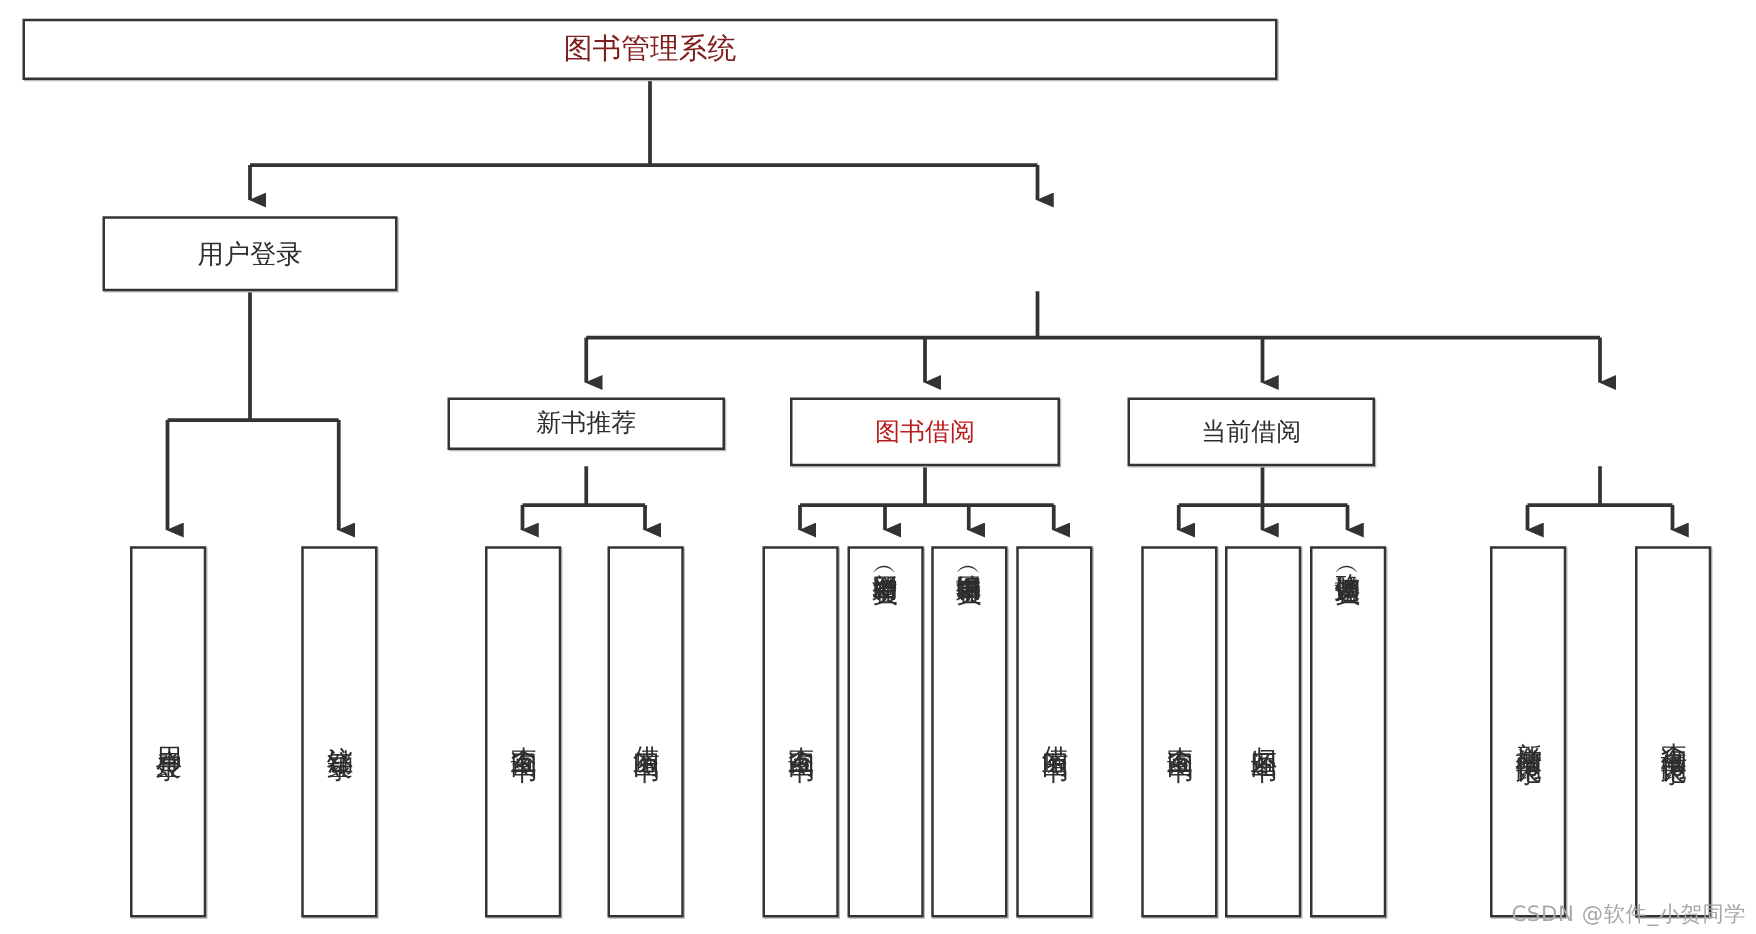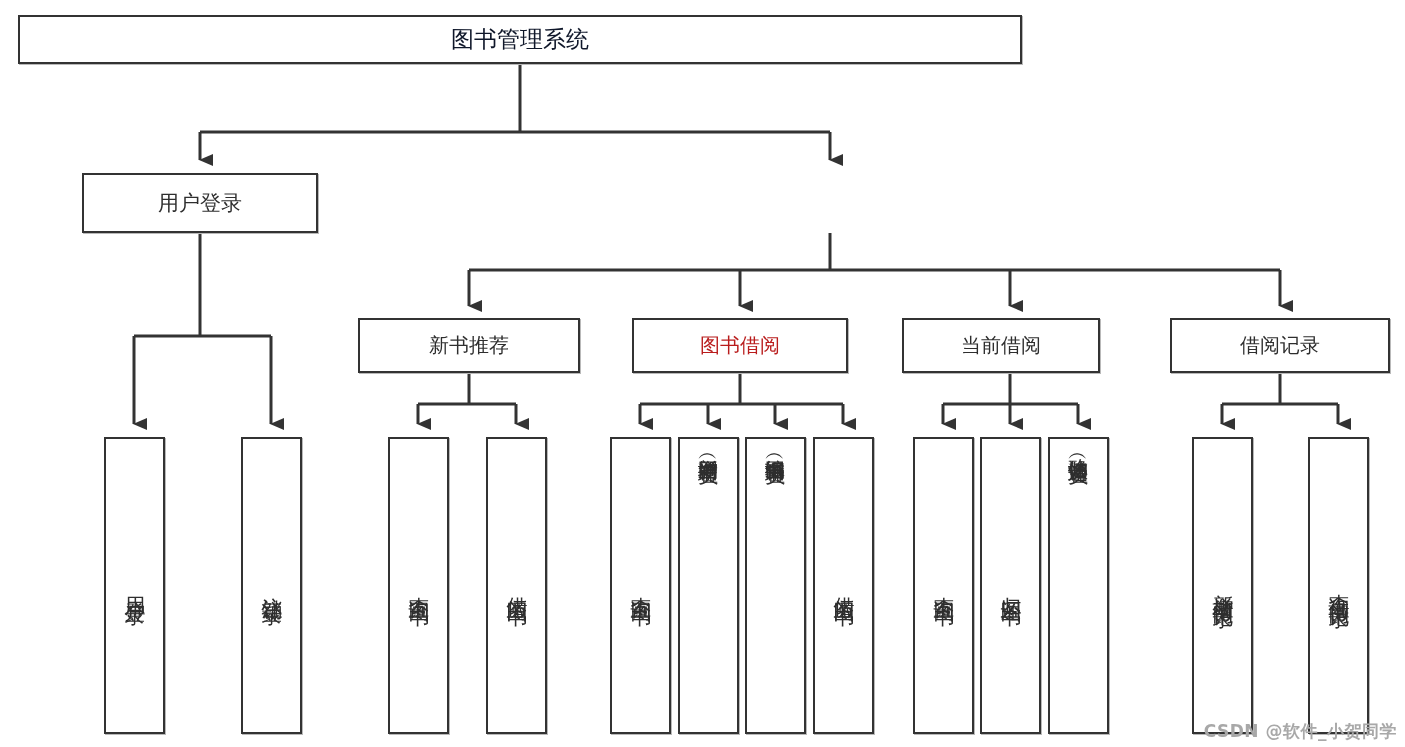--- a/index.html
+++ b/index.html
@@ -118,38 +118,35 @@
       <path d="M 1078 404 L 1078 424" marker-end="url(#arrow)"></path>
 
       <path d="M 1280 373 L 1280 404"></path>
       <path d="M 1222 404 L 1338 404"></path>
       <path d="M 1222 404 L 1222 424" marker-end="url(#arrow)"></path>
       <path d="M 1338 404 L 1338 424" marker-end="url(#arrow)"></path>
     </g>
   </svg>
 
   <div class="node root" style="left: 18px; top: 15px; width: 1004px; height: 49px; border-color: rgb(51, 51, 51);">
-    <span class="label" style="color: #0f172a;">图书管理系统</span>
+    <span class="label" style="color: #7f1d1d;">图书管理系统</span>
   </div>
 
   <div class="node lvl1" style="left: 82px; top: 173px; width: 236px; height: 60px; border-color: rgb(51, 51, 51);">
     <span class="label" style="color: rgb(46, 46, 46);">用户登录</span>
   </div>
 
-  <div class="node lvl2" style="left: 358px; top: 318px; width: 222px; height: 55px; border-color: rgb(51, 51, 51);">
+  <div class="node lvl2" style="left: 358px; top: 318px; width: 222px; height: 42px; border-color: rgb(51, 51, 51);">
     <span class="label" style="color: rgb(46, 46, 46);">新书推荐</span>
   </div>
   <div class="node lvl2" style="left: 632px; top: 318px; width: 216px; height: 55px; border-color: rgb(51, 51, 51);">
     <span class="label" style="color: #b91c1c;">图书借阅</span>
   </div>
   <div class="node lvl2" style="left: 902px; top: 318px; width: 198px; height: 55px; border-color: rgb(51, 51, 51);">
     <span class="label" style="color: rgb(46, 46, 46);">当前借阅</span>
-  </div>
-  <div class="node lvl2" style="left: 1170px; top: 318px; width: 220px; height: 55px; border-color: rgb(51, 51, 51);">
-    <span class="label" style="color: rgb(46, 46, 46);">借阅记录</span>
   </div>
 
   <div class="node leaf" style="left: 104px; top: 437px; width: 61px; height: 297px; border-color: rgb(51, 51, 51);">
     <span class="label" style="color: rgb(46, 46, 46);">用户登录</span>
   </div>
   <div class="node leaf" style="left: 241px; top: 437px; width: 61px; height: 297px; border-color: rgb(51, 51, 51);">
     <span class="label" style="color: rgb(46, 46, 46);">注销登录</span>
   </div>
   <div class="node leaf" style="left: 388px; top: 437px; width: 61px; height: 297px; border-color: rgb(51, 51, 51);">
     <span class="label" style="color: rgb(46, 46, 46);">查询图书</span>
@@ -178,14 +175,14 @@
   <div class="node leaf tall-text top-text" style="left: 1048px; top: 437px; width: 61px; height: 297px; border-color: rgb(51, 51, 51);">
     <span class="label" style="color: rgb(46, 46, 46);">确认归还（管理员）</span>
   </div>
   <div class="node leaf" style="left: 1192px; top: 437px; width: 61px; height: 297px; border-color: rgb(51, 51, 51);">
     <span class="label" style="color: rgb(46, 46, 46);">新增借阅记录</span>
   </div>
   <div class="node leaf" style="left: 1308px; top: 437px; width: 61px; height: 297px; border-color: rgb(51, 51, 51);">
     <span class="label" style="color: rgb(46, 46, 46);">查询借阅记录</span>
   </div>
 
-  <div id="watermark" style="color: rgb(168, 168, 168); font-weight: bold;">CSDN @软件_小贺同学</div>
+  <div id="watermark" style="color: rgb(168, 168, 168);">CSDN @软件_小贺同学</div>
 </div>
 
 </body></html>

